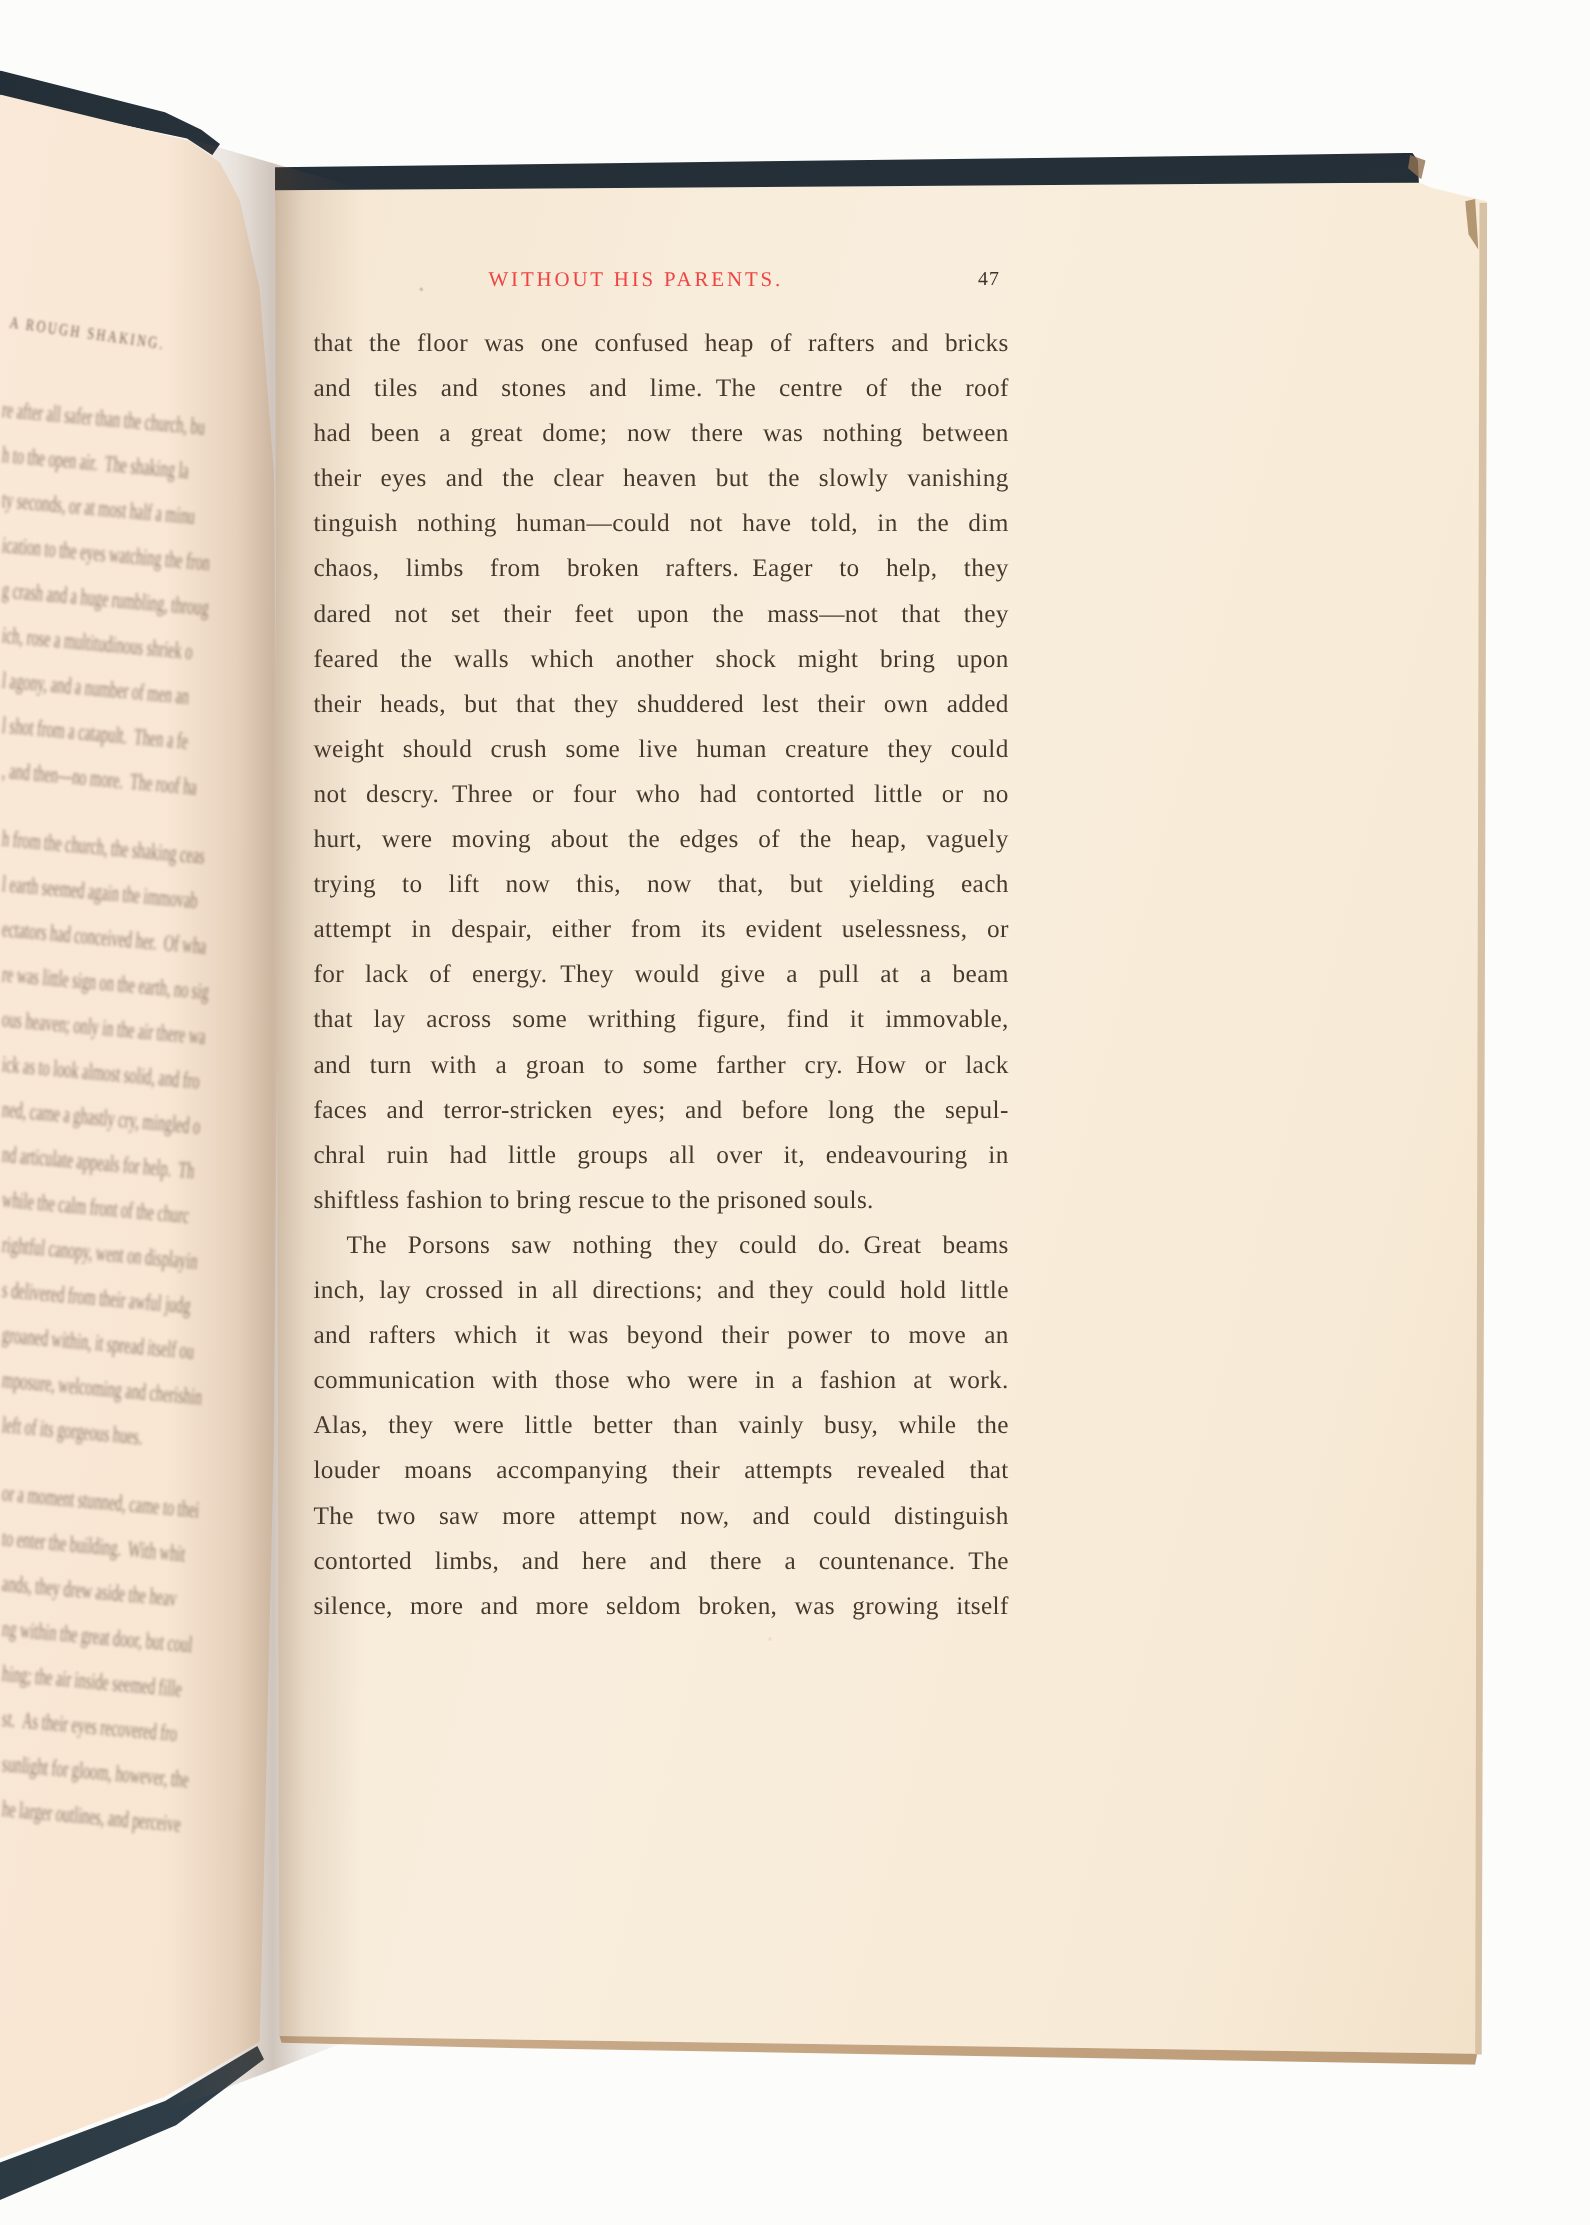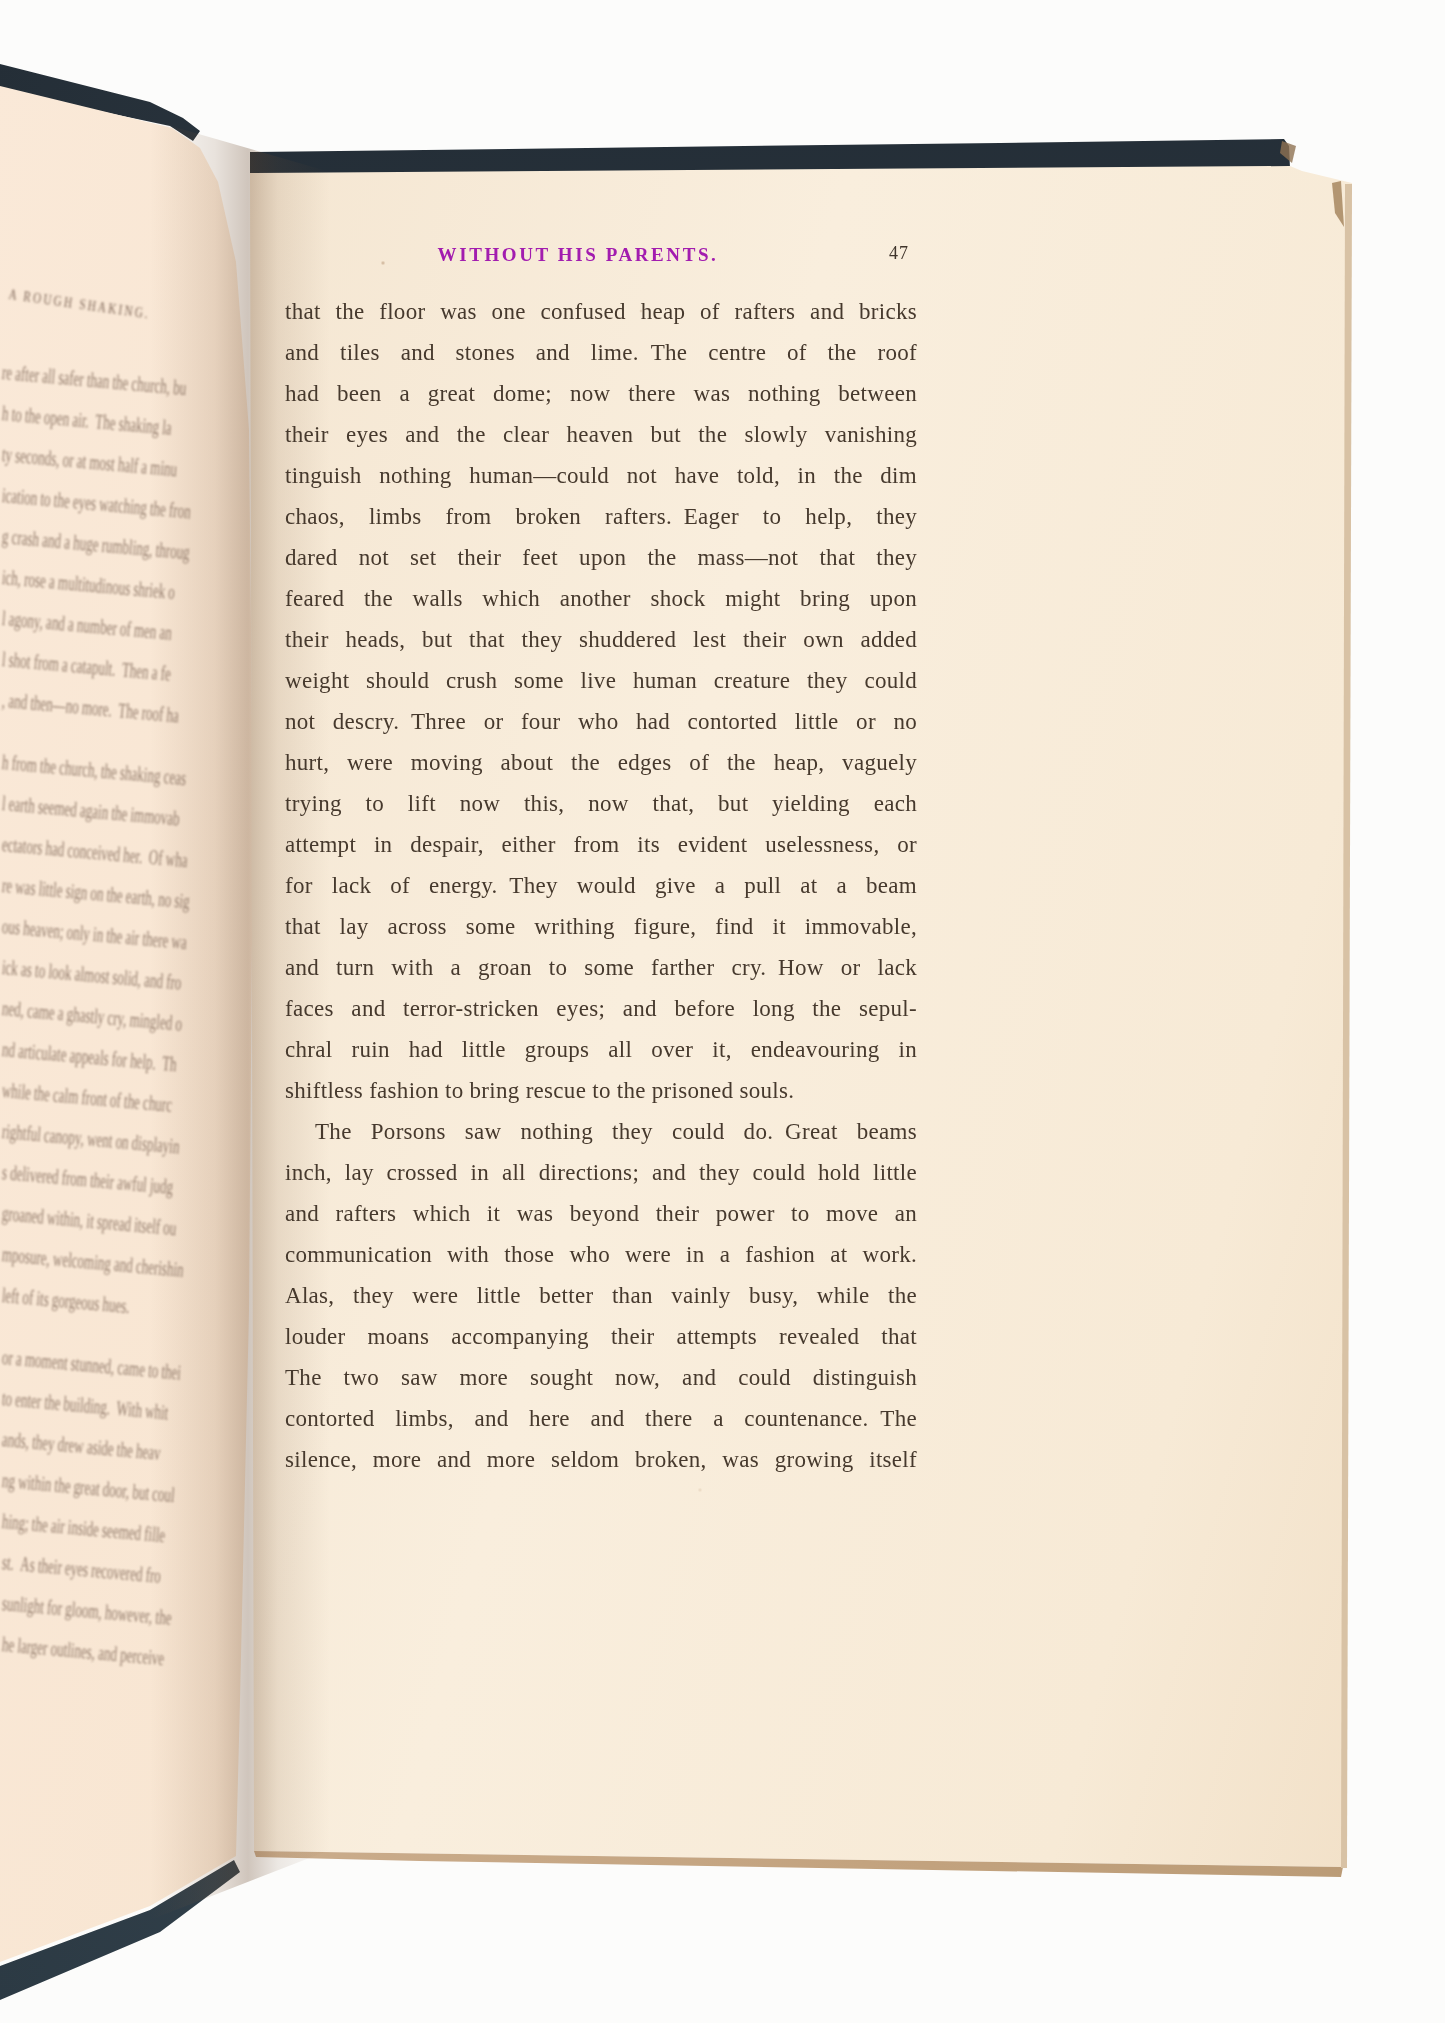--- a/index.html
+++ b/index.html
@@ -65,22 +65,22 @@
     clip-path:polygon(150px 120px,330px 172px,330px 1850px,150px 1920px);
   }
 
   
   .rp-headrow{
     position:absolute;left:285px;top:244px;width:632px;height:30px;
     color:var(--ink,#443729);
   }
   .rp-header{
     display:block;text-align:center;padding-right:46px;
-    font-size:19px;letter-spacing:2.6px;font-weight:700;
-    color:#a21caf;
+    font-size:19px;letter-spacing:2.6px;font-weight:400;
+    color:#ef4444;
   }
   .rp-pagenum{
     position:absolute;right:8px;top:-1px;font-size:18px;color:#3f342b;letter-spacing:1px;
   }
   .rp-body{
     position:absolute;left:285px;top:291px;width:632px;
     font-size:23px;line-height:41px;letter-spacing:.3px;
     color:var(--ink,#463a2d);
   }
   .rline{
@@ -187,18 +187,18 @@
       <div class="rline">and turn with a groan to some farther cry. How or lack</div>
       <div class="rline">faces and terror-stricken eyes; and before long the sepul-</div>
       <div class="rline">chral ruin had little groups all over it, endeavouring in</div>
       <div class="rline last">shiftless fashion to bring rescue to the prisoned souls.</div>
       <div class="rline indent">The Porsons saw nothing they could do. Great beams</div>
       <div class="rline">inch, lay crossed in all directions; and they could hold little</div>
       <div class="rline">and rafters which it was beyond their power to move an</div>
       <div class="rline">communication with those who were in a fashion at work.</div>
       <div class="rline">Alas, they were little better than vainly busy, while the</div>
       <div class="rline">louder moans accompanying their attempts revealed that</div>
-      <div class="rline">The two saw more sought now, and could distinguish</div>
+      <div class="rline">The two saw more attempt now, and could distinguish</div>
       <div class="rline">contorted limbs, and here and there a countenance. The</div>
       <div class="rline">silence, more and more seldom broken, was growing itself</div>
     </div>
 
 </div>
 
 </body></html>

